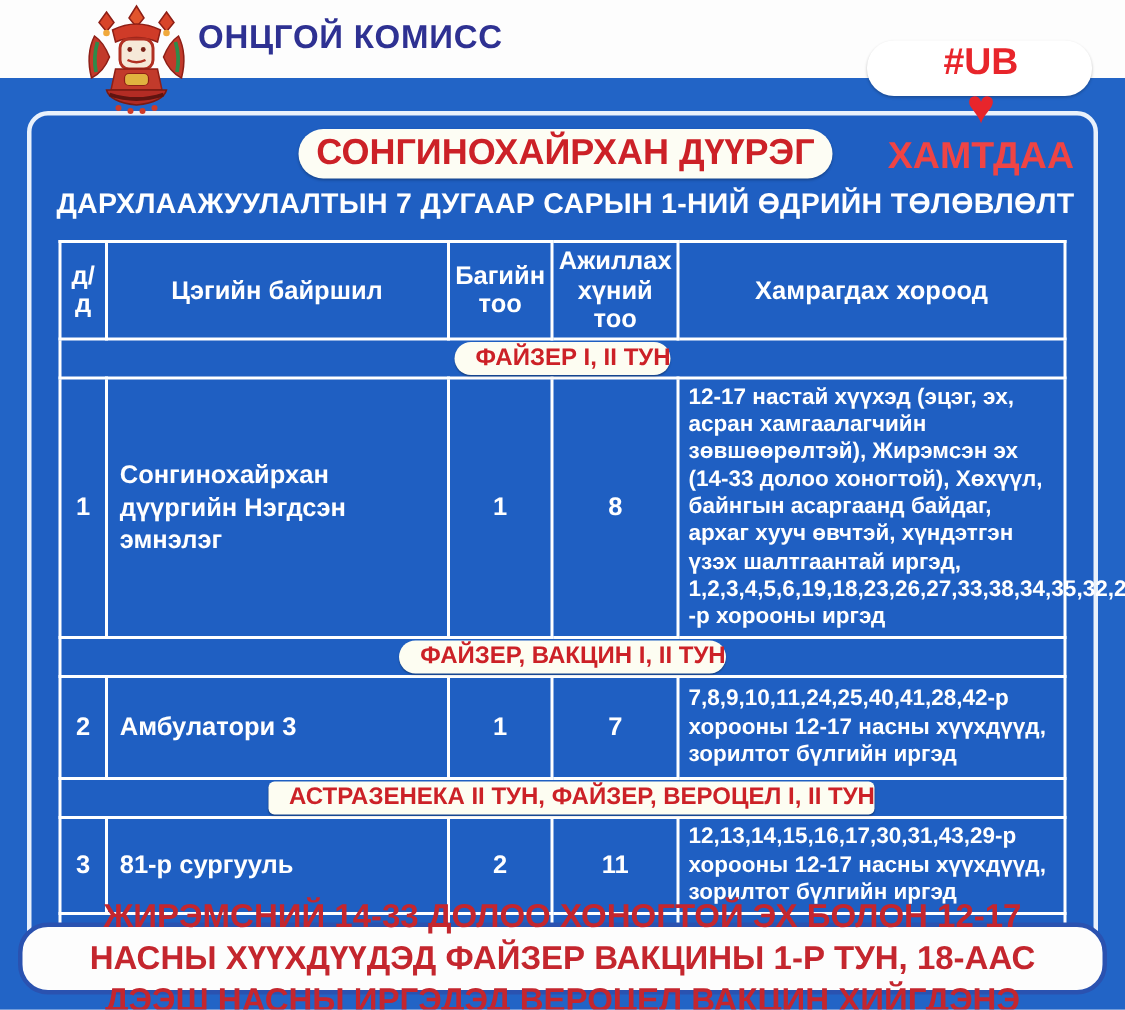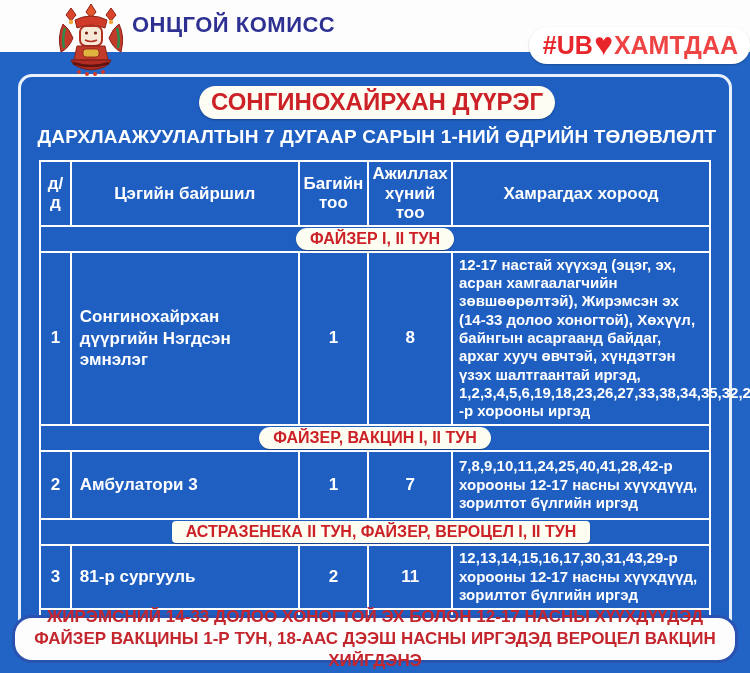--- a/index.html
+++ b/index.html
@@ -14,25 +14,26 @@
   .top-white { position:absolute; top:0; left:0; width:750px; height:52px; background:#fdfdfd; }
   .blue-bg   { position:absolute; top:52px; left:0; width:750px; height:621px; background:#2264c6; }
   .logo { position:absolute; top:2px; left:55px; width:72px; height:76px; z-index:5; }
   .org-title {
     position:absolute; top:14px; left:132px; z-index:5;
     color:#2e3192; line-height:1.02; letter-spacing:0.5px;
   }
   .org-title .l1 { font-size:26px; }
   .org-title .l2 { font-size:22px; }
   .ub-badge {
-    position:absolute; top:27px; right:0; z-index:6;
+    position:absolute; top:27px; right:22px; z-index:6;
     background:#ffffff; border-radius:18px; height:37px;
     display:flex; align-items:center; padding:0 12px 0 14px;
     box-shadow:0 1px 2px rgba(0,0,0,0.25);
     font-size:25px;
+    flex-direction:column;
   }
   .ub-badge .hash { color:#e8252b; }
   .ub-badge .heart { color:#e8252b; font-size:32px; line-height:30px; margin:0 1px 4px 1px; }
   .ub-badge .tagtext { color:#ef4444; }
   
   .panel {
     position:absolute; top:74px; left:18px; right:18px; bottom:14px;
     border:3px solid #e9f1fb; border-radius:14px;
     background:#1f5fc2; z-index:1;
   }
@@ -51,31 +52,31 @@
     width:672px; margin:12px auto 0 auto; color:#ffffff;
   }
   table.sched td, table.sched th { border:2px solid #ffffff; vertical-align:middle; }
   th.h { font-size:17px; font-weight:bold; text-align:center; padding:2px 2px; height:48px; line-height:1.15; }
   td.num { text-align:center; font-size:17px; }
   td.loc { text-align:left; font-size:17px; padding:4px 20px 4px 8px; line-height:1.25; }
   td.catch { text-align:left; font-size:15px; padding:3px 4px 3px 6px; line-height:1.22; }
   tr.section td { border-left:2px solid #fff; border-right:2px solid #fff; height:25px; padding:1px 0; text-align:center; }
   .section-pill {
     display:inline-block; background:#fdfdf2; color:#cc2127;
-    font-size:16px; border-radius:13px; padding:1px 14px 2px 14px;
+    font-size:16px; border-radius:13px; padding:1px 0 2px 14px;
     box-shadow:0 1px 1px rgba(0,0,0,0.3); line-height:1.2;
   }
   tr.section.squared .section-pill { border-radius:4px;margin-left:12px; }
   tr.total td { height:28px; font-size:17px; text-align:center; }
   
   .footer-note {
     position:absolute; left:12px; right:12px; bottom:10px; height:48px; z-index:8;
     background:#fdfdfd; border:3px solid #2a52b0; border-radius:20px;
     display:flex; align-items:center; justify-content:center;
-    color:#c4262e; font-size:17px; text-align:center; line-height:1.28;
+    color:#c4262e; font-size:22px; text-align:center; line-height:1.28;
     padding:0 14px;
   }
 </style>
 </head>
 <body>
 
 <div class="top-white"></div>
 <div class="blue-bg"></div>
 
 <svg class="logo" viewBox="0 0 72 76">

